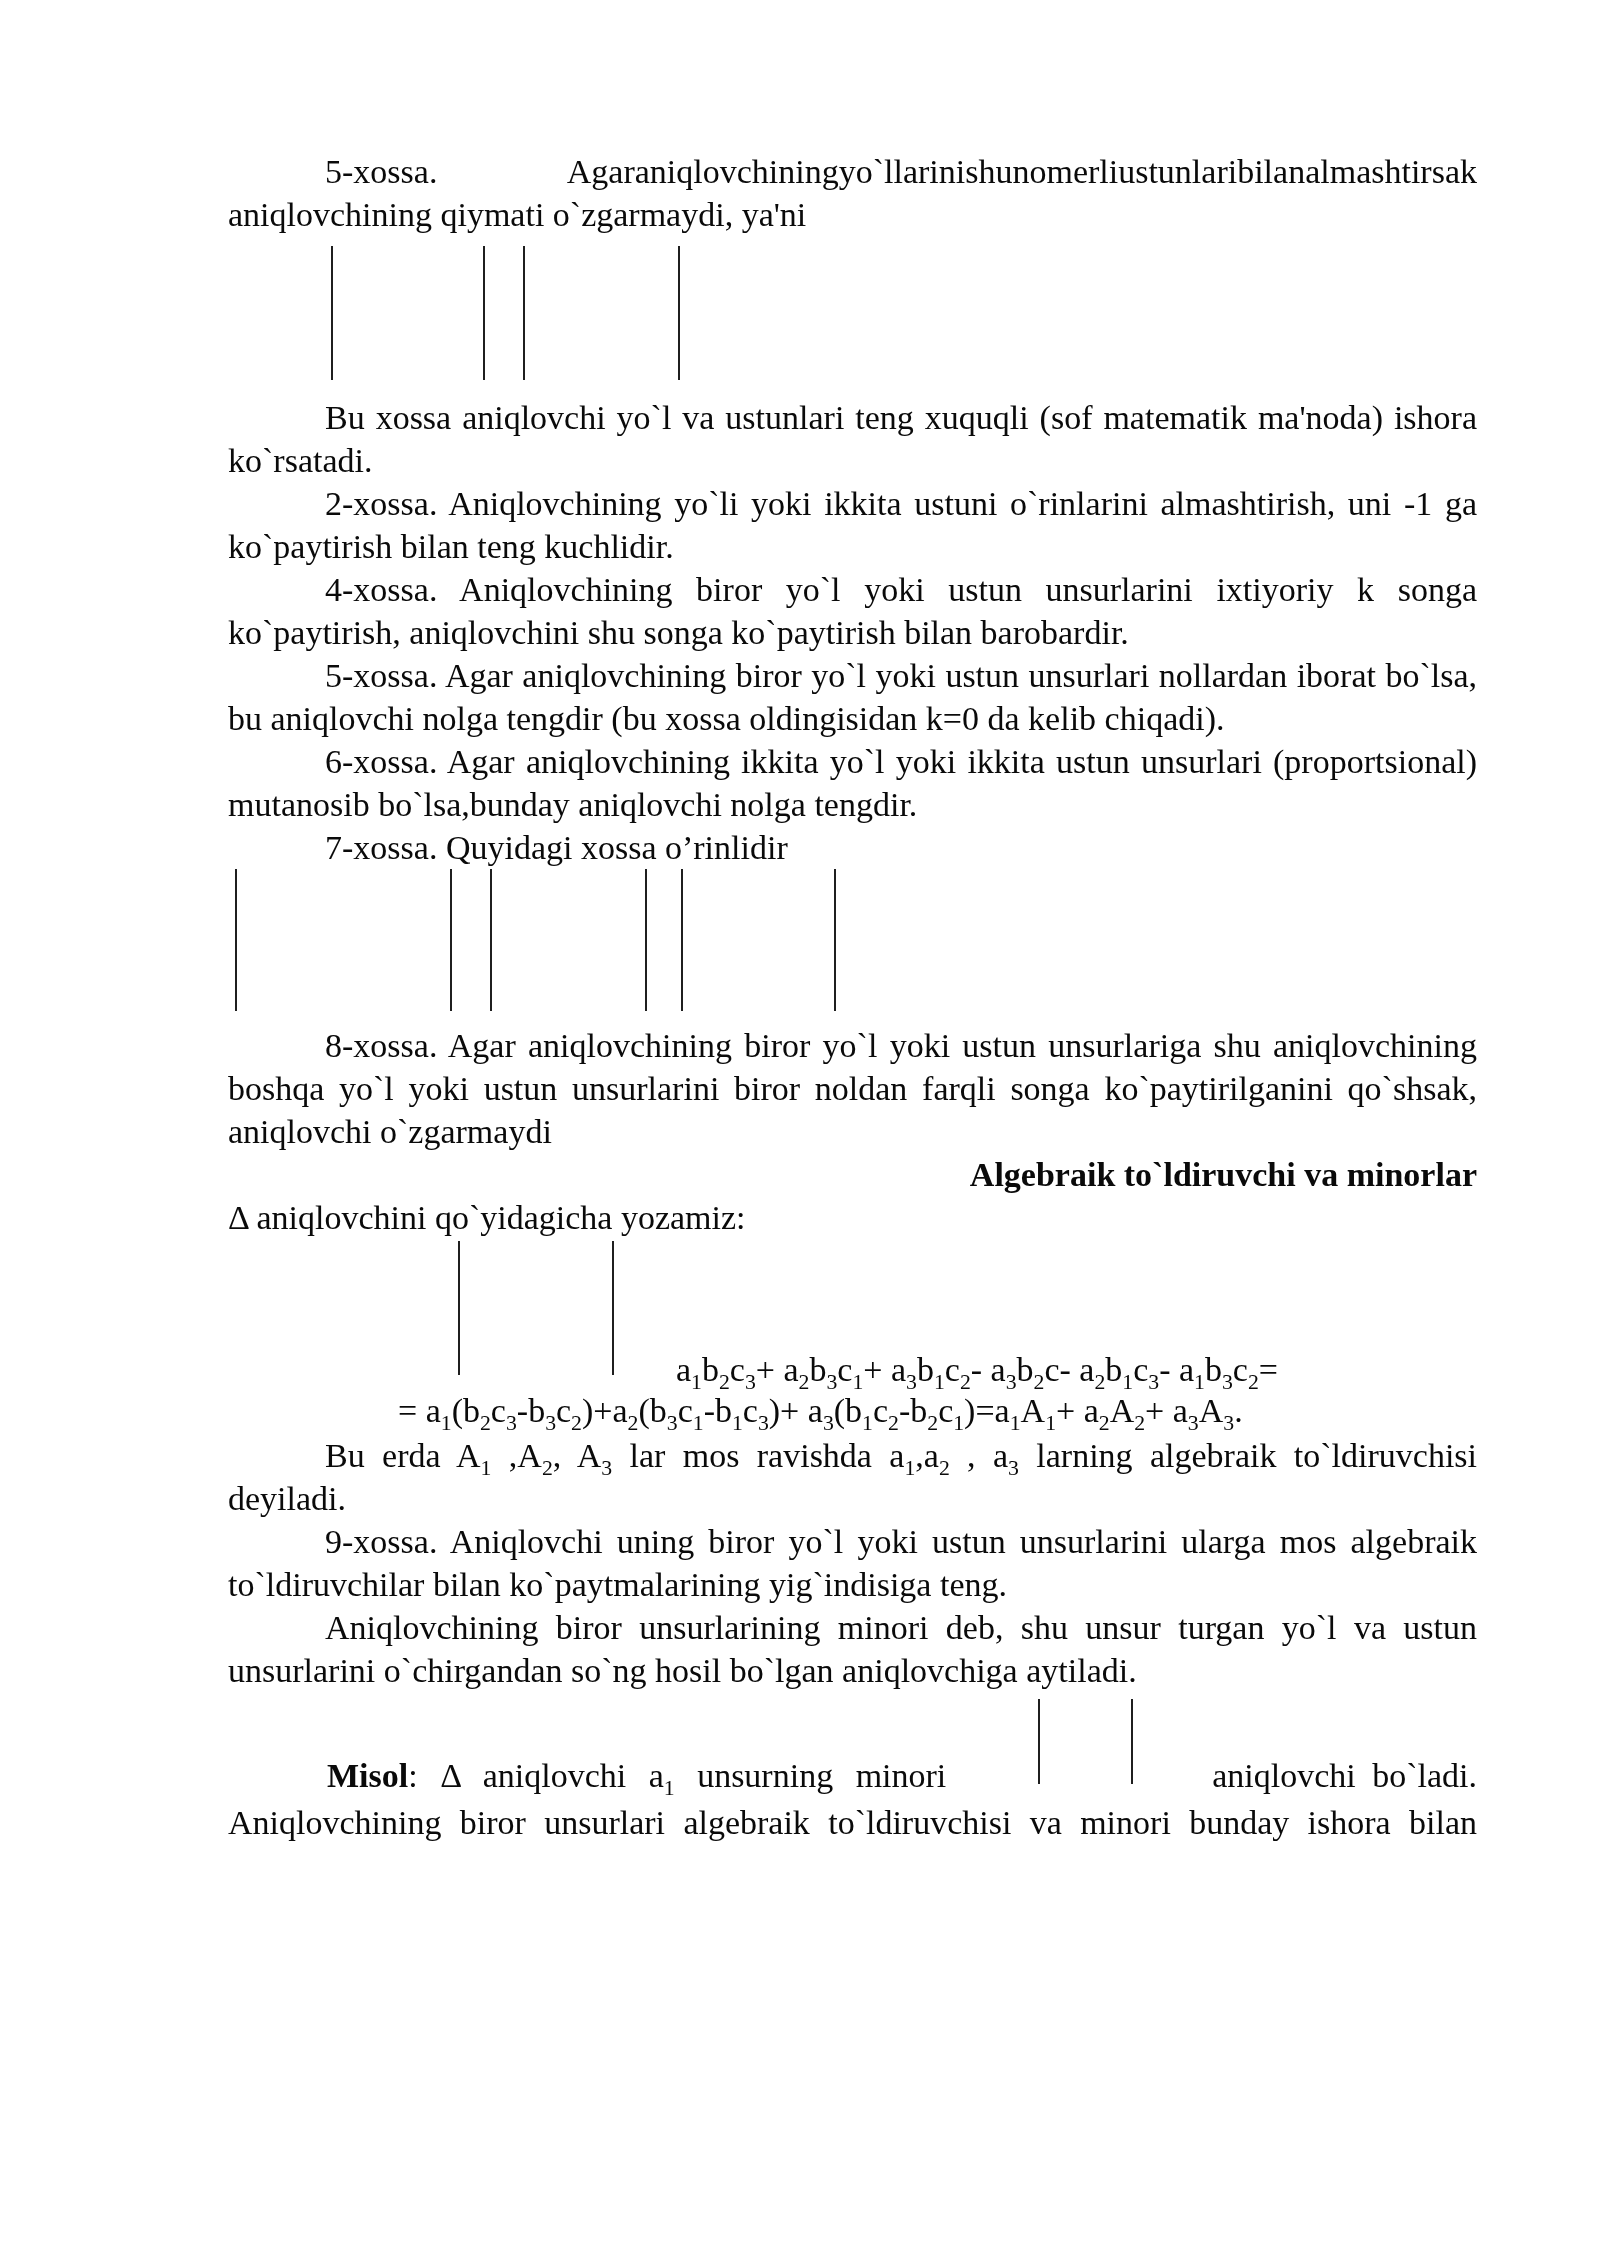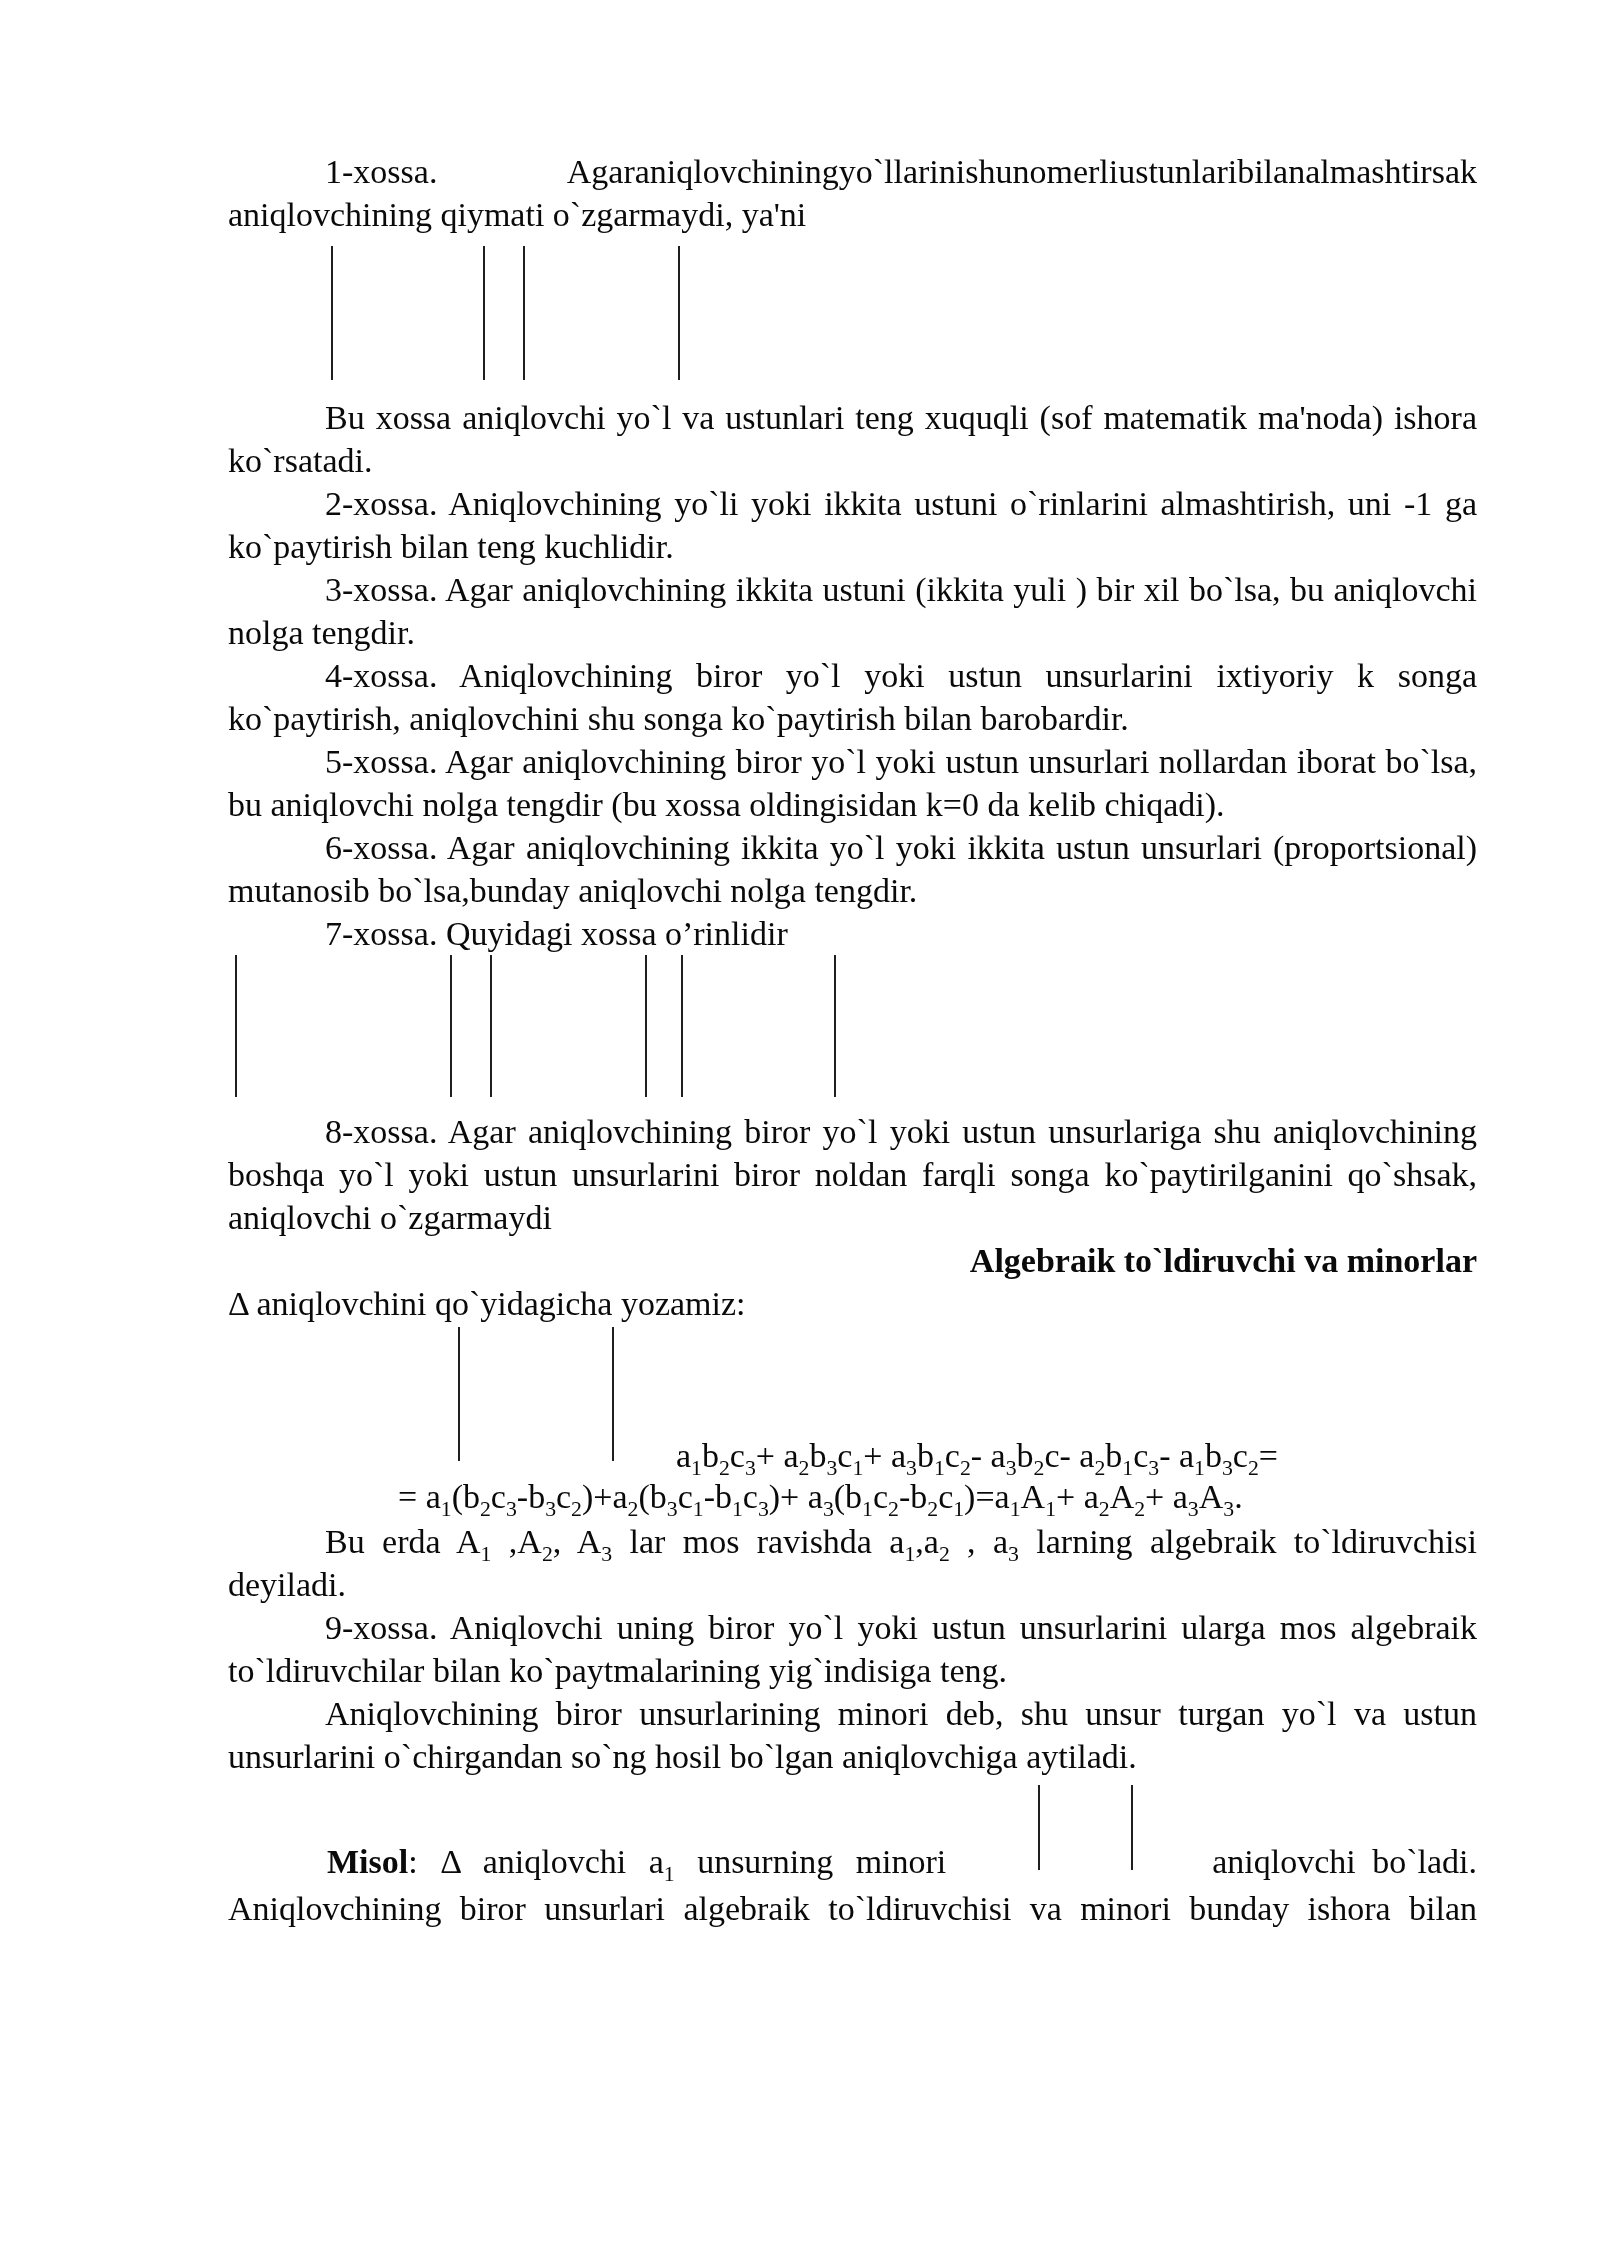--- a/index.html
+++ b/index.html
@@ -32,32 +32,31 @@
   .misol-left  { position:absolute; left:99px;  top:62px; white-space:nowrap; word-spacing:14px; }
   .misol-right { position:absolute; right:0px;  top:62px; white-space:nowrap; word-spacing:8px; }
   .b { font-weight:bold; }
 </style>
 </head>
 <body>
 
 <div class="page">
   <div class="text-block">
 
-    <p>1-xossa.  Agaraniqlovchiningyo`llarinishunomerliustunlaribilanalmashtirsak aniqlovchining qiymati o`zgarmaydi, ya'ni</p>
+    <p>5-xossa.  Agaraniqlovchiningyo`llarinishunomerliustunlaribilanalmashtirsak aniqlovchining qiymati o`zgarmaydi, ya'ni</p>
 
     <div class="barzone g1">
       <div class="bar" style="left:103px"></div>
       <div class="bar" style="left:255px"></div>
       <div class="bar" style="left:295px"></div>
       <div class="bar" style="left:450px"></div>
     </div>
 
     <p>Bu xossa aniqlovchi yo`l va ustunlari teng xuquqli (sof matematik ma'noda) ishora ko`rsatadi.</p>
     <p>2-xossa.  Aniqlovchining yo`li yoki ikkita ustuni o`rinlarini almashtirish, uni -1 ga ko`paytirish bilan teng kuchlidir.</p>
-    <p>3-xossa.  Agar aniqlovchining ikkita ustuni (ikkita yuli ) bir xil bo`lsa, bu aniqlovchi nolga tengdir.</p>
     <p>4-xossa.  Aniqlovchining biror yo`l yoki ustun unsurlarini ixtiyoriy k songa ko`paytirish, aniqlovchini shu songa ko`paytirish bilan barobardir.</p>
     <p>5-xossa.  Agar aniqlovchining biror yo`l yoki ustun unsurlari nollardan iborat bo`lsa, bu aniqlovchi nolga tengdir (bu xossa oldingisidan k=0  da kelib chiqadi).</p>
     <p>6-xossa.  Agar aniqlovchining ikkita yo`l yoki ikkita ustun unsurlari (proportsional) mutanosib bo`lsa,bunday aniqlovchi nolga tengdir.</p>
     <p>7-xossa.  Quyidagi xossa o’rinlidir</p>
 
     <div class="barzone g2">
       <div class="bar" style="left:7px"></div>
       <div class="bar" style="left:222px"></div>
       <div class="bar" style="left:262px"></div>
       <div class="bar" style="left:417px"></div>

